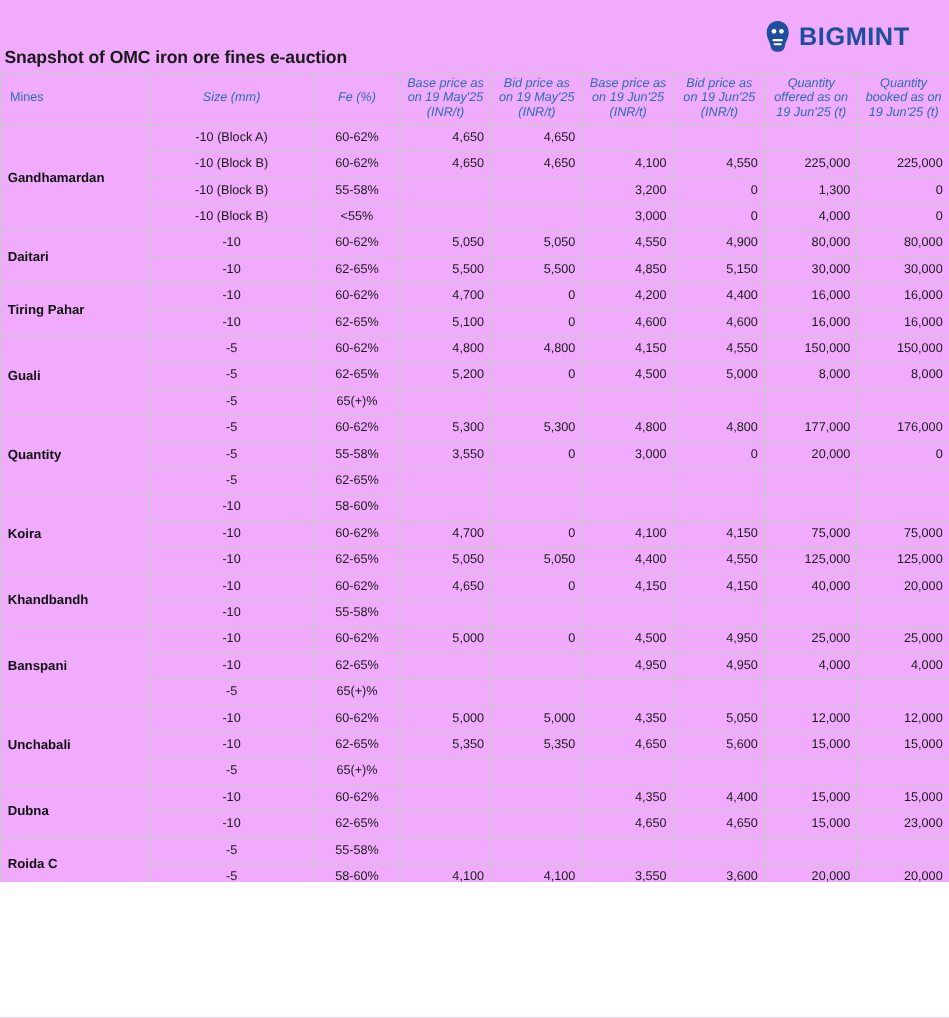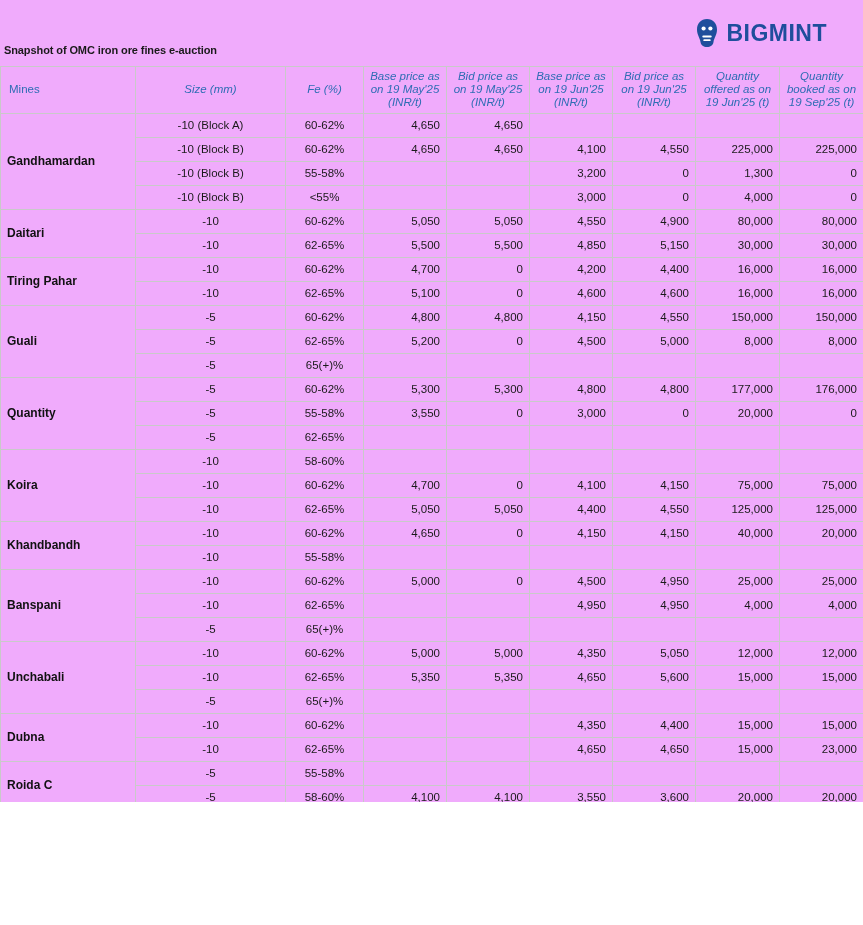--- a/index.html
+++ b/index.html
@@ -34,21 +34,21 @@
     font-size: 23px;
     font-weight: bold;
     letter-spacing: 0.5px;
     color: #1f4e9c;
   }
   
   .doc-title {
     position: absolute;
     left: 4px;
     top: 44px;
-    font-size: 11px;
+    font-size: 16px;
     font-weight: bold;
     color: #1a1a1a;
     letter-spacing: -0.1px;
   }
   
   .tbl-wrap {
     position: absolute;
     left: 0px;
     top: 66px;
     width: 863px;
@@ -144,21 +144,21 @@
       <thead>
         <tr>
           <th class="h-left">Mines</th>
           <th class="h-center">Size (mm)</th>
           <th class="h-center">Fe (%)</th>
           <th class="h-center">Base price as on 19 May'25 (INR/t)</th>
           <th class="h-center">Bid price as on 19 May'25 (INR/t)</th>
           <th class="h-center">Base price as on 19 Jun'25 (INR/t)</th>
           <th class="h-center">Bid price as on 19 Jun'25 (INR/t)</th>
           <th class="h-center">Quantity offered as on 19 Jun'25 (t)</th>
-          <th class="h-center">Quantity booked as on 19 Sep'25 (t)</th>
+          <th class="h-center">Quantity booked as on 19 Jun'25 (t)</th>
         </tr>
       </thead>
       <tbody id="tbody">
           <tr>
             <td class="mine" rowspan="4">Gandhamardan</td>
             <td class="size">-10 (Block A)</td>
             <td class="fe">60-62%</td>
             <td class="num">4,650</td>
             <td class="num">4,650</td>
             <td class="num"></td>

